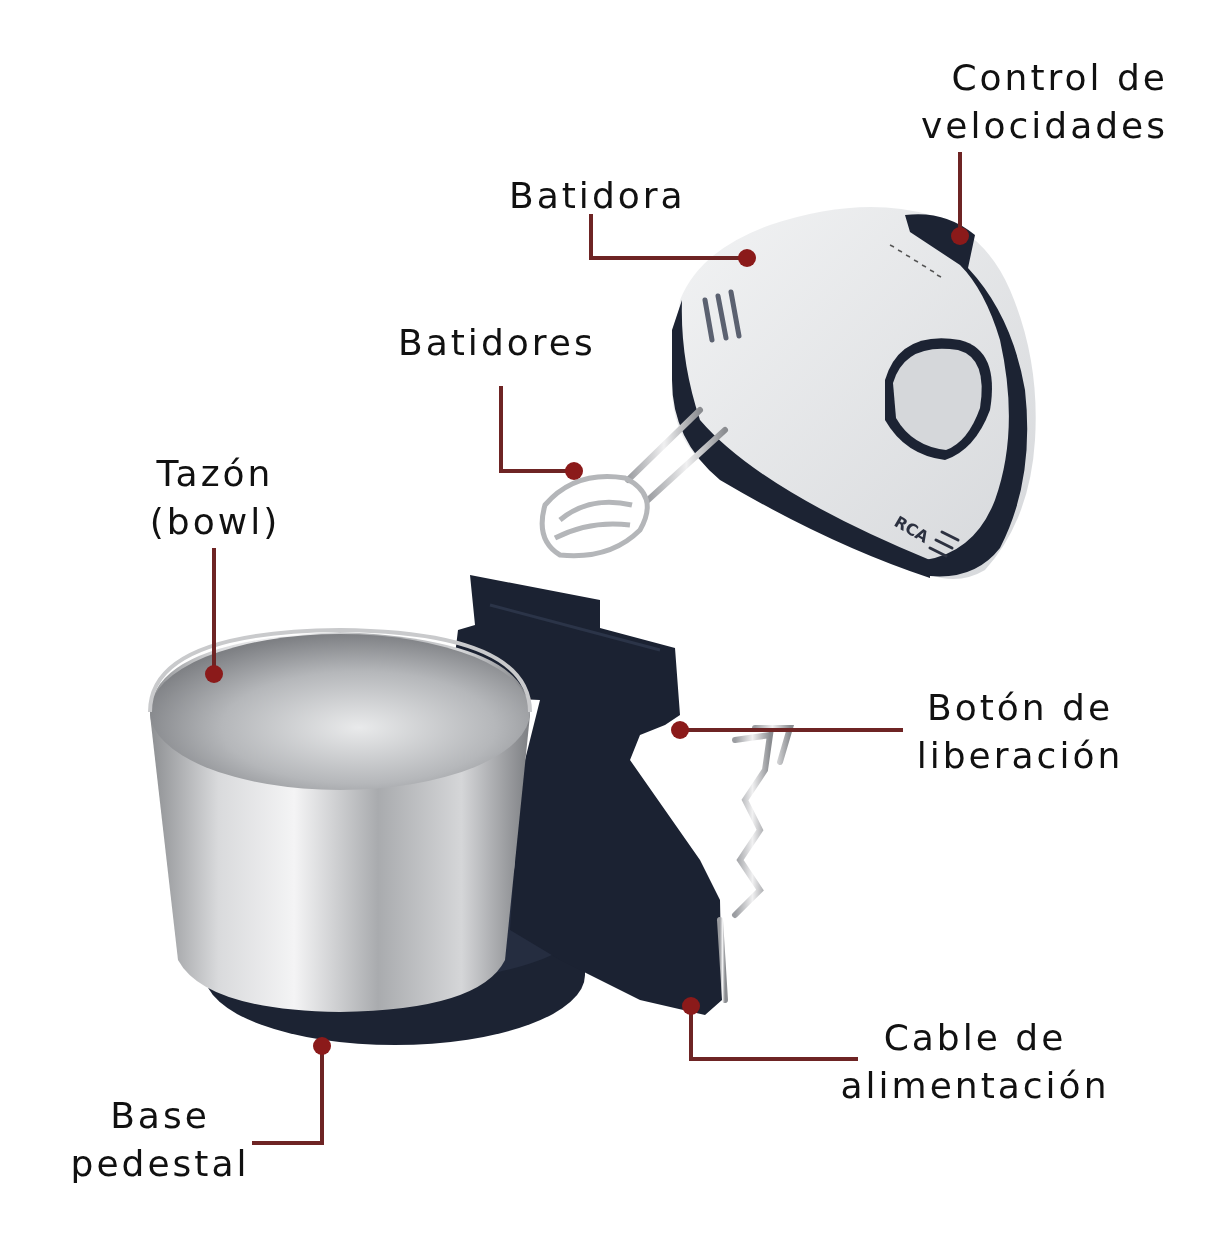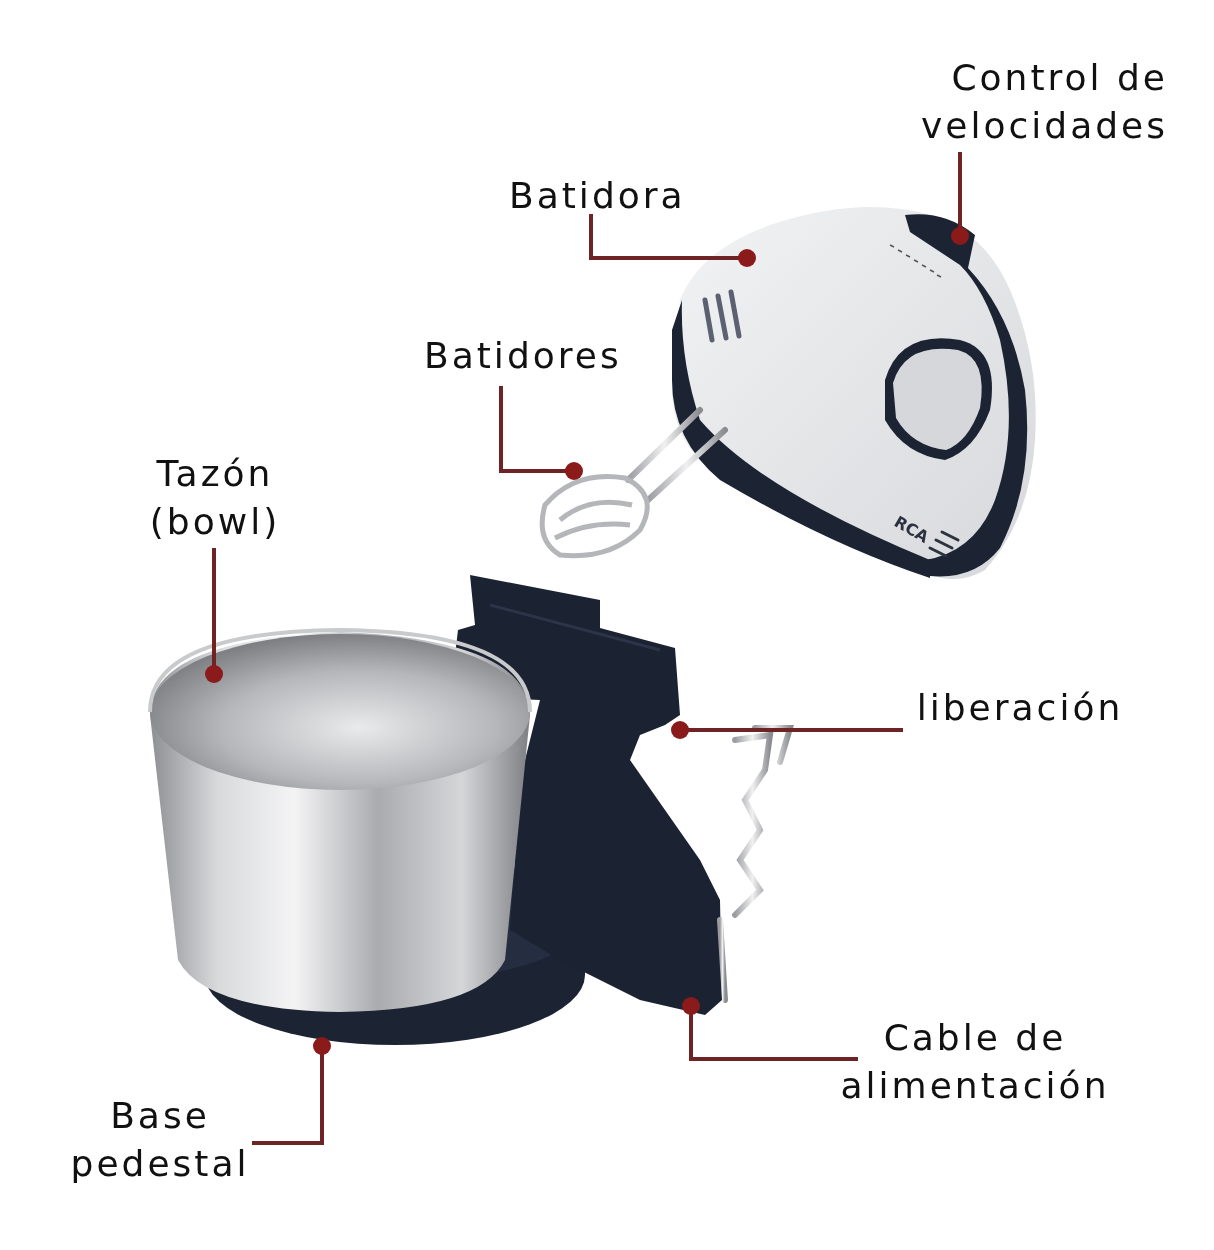--- a/index.html
+++ b/index.html
@@ -138,30 +138,31 @@
 
 <div class="label center" style="left:898px; top:54px; width:270px;text-align:right;">
   <span>Control de</span>
   <span>velocidades</span>
 </div>
 
 <div class="label" style="left:509px; top:172px;">
   <span>Batidora</span>
 </div>
 
-<div class="label" style="left:398px; top:332px;margin-left:26px;">
+<div class="label" style="left:398px; top:319px;">
   <span>Batidores</span>
 </div>
 
 <div class="label center" style="left:140px; top:450px; width:150px;text-align:center;">
   <span>Tazón</span>
   <span>(bowl)</span>
 </div>
 
 <div class="label center" style="left:900px; top:684px; width:240px;">
+  <span>Botón de</span>
   <span>liberación</span>
 </div>
 
 <div class="label center" style="left:830px; top:1014px; width:290px;">
   <span>Cable de</span>
   <span>alimentación</span>
 </div>
 
 <div class="label center" style="left:60px; top:1092px; width:200px;">
   <span>Base</span>

